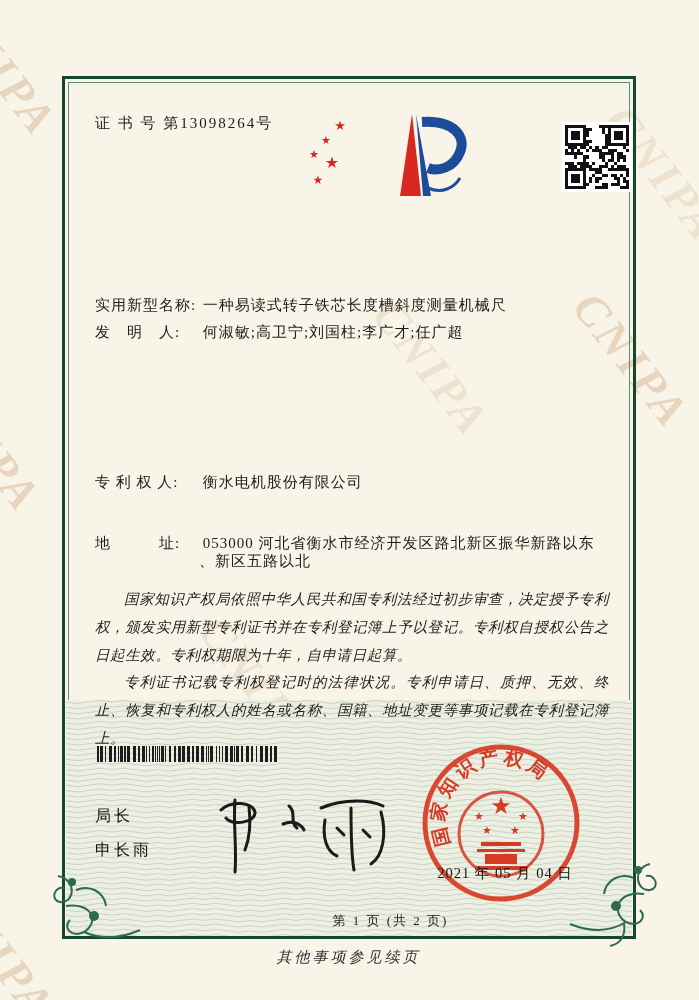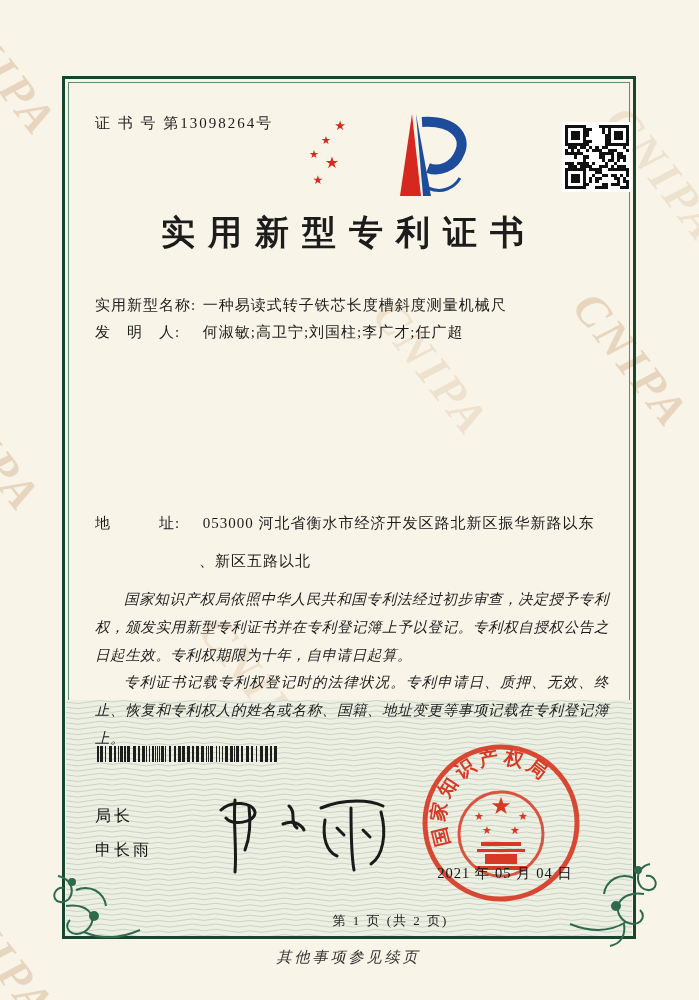--- a/index.html
+++ b/index.html
@@ -587,31 +587,34 @@
         <i></i>
         <i></i>
         <i></i>
         <i></i>
         <i class="on"></i>
         <i class="on"></i>
         <i class="on"></i>
       </div>
   </div>
 
-  <div class="content abs title">实用新型专利证书</div>
 
   <div class="content abs row" style="top:296px;">
     <span class="lab">实用新型名称:</span>
     <span class="val">一种易读式转子铁芯长度槽斜度测量机械尺</span>
   </div>
   <div class="content abs row" style="top:323px;">
     <span class="lab">发　明　人:</span>
     <span class="val">何淑敏;高卫宁;刘国柱;李广才;任广超</span>
   </div>
-  <div class="content abs row" style="top:514px;">
+  <div class="content abs row" style="top:473px;">
+    <span class="lab">专 利 权 人:</span>
+    <span class="val">衡水电机股份有限公司</span>
+  </div>
+  <div class="content abs row" style="top:534px;">
     <span class="lab">地　　　址:</span>
     <span class="val">053000 河北省衡水市经济开发区路北新区振华新路以东</span>
   </div>
   <div class="content abs addr2" style="top:552px;">、新区五路以北</div>
 
   <div class="content abs paras">
     <p>国家知识产权局依照中华人民共和国专利法经过初步审查，决定授予专利权，颁发实用新型专利证书并在专利登记簿上予以登记。专利权自授权公告之日起生效。专利权期限为十年，自申请日起算。</p>
     <p>专利证书记载专利权登记时的法律状况。专利申请日、质押、无效、终止、恢复和专利权人的姓名或名称、国籍、地址变更等事项记载在专利登记簿上。</p>
   </div>
 

